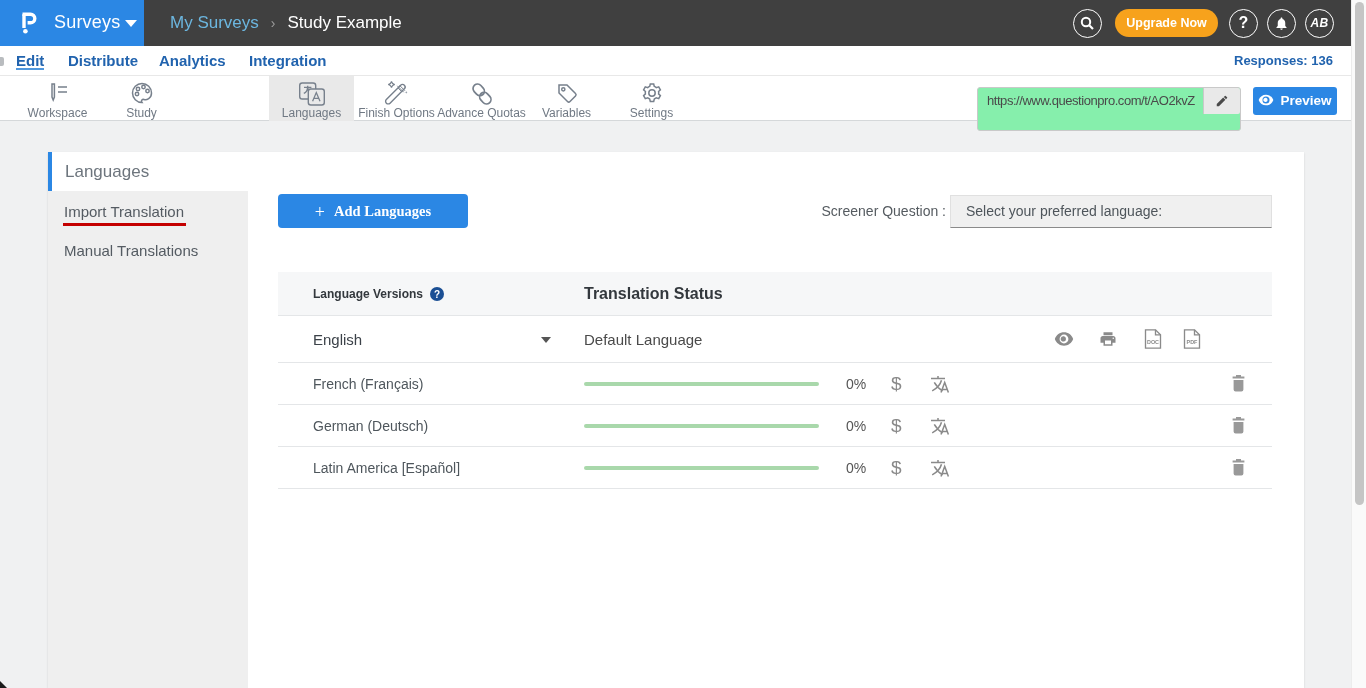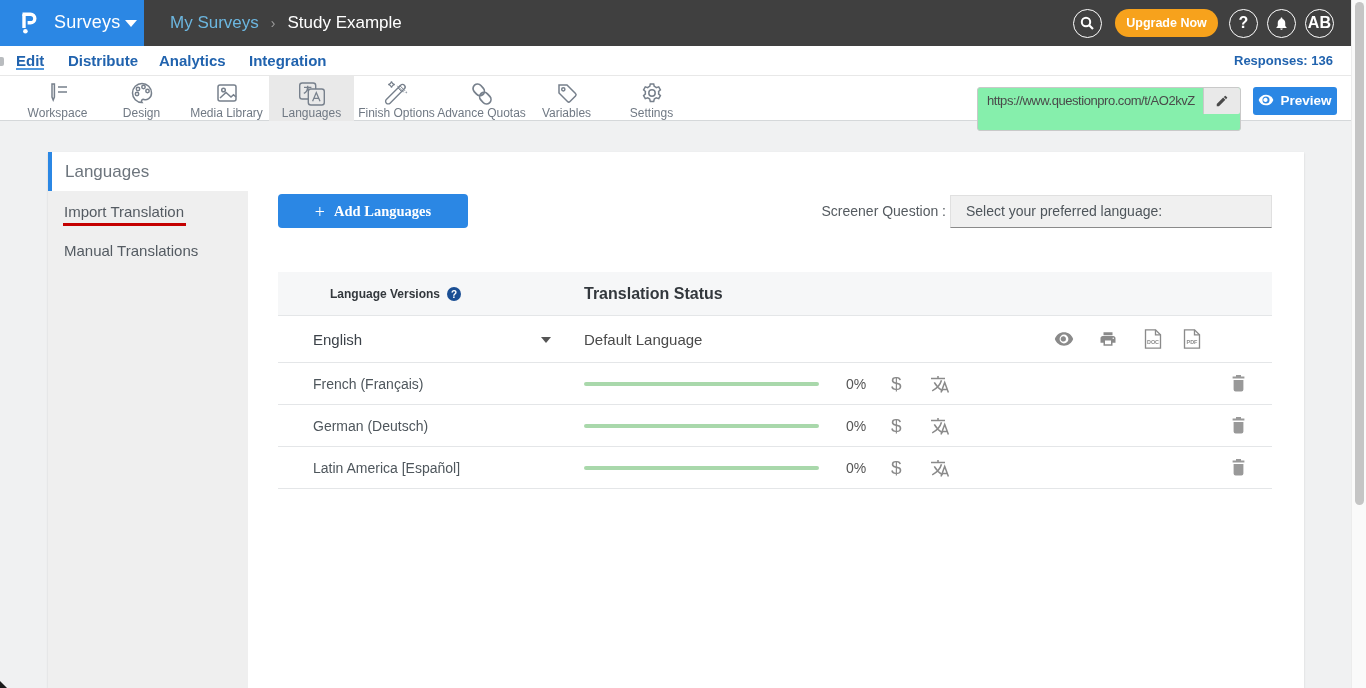--- a/index.html
+++ b/index.html
@@ -11,21 +11,21 @@
 .brand .ptxt { position:absolute; left:22px; top:12px; }
 .brand .stxt { position:absolute; left:54px; top:12px; color:#fff; font-size:18px; font-weight:400; letter-spacing:0.2px; }
 .brand .caret { position:absolute; left:125px; top:20px; width:0; height:0; border-left:6px solid transparent; border-right:6px solid transparent; border-top:7px solid #fff; }
 .crumbs { position:absolute; left:170px; top:0; height:46px; line-height:46px; font-size:17px; }
 .crumbs .mys { color:#6cb6df; }
 .crumbs .sep { color:#9d9d9d; margin:0 12px; font-size:14px; }
 .crumbs .cur { color:#ffffff; }
 .circ { position:absolute; top:8.5px; width:29px; height:29px; border:1.5px solid #fff; border-radius:50%; display:flex; align-items:center; justify-content:center; color:#fff; }
 .upgrade { position:absolute; left:1115px; top:9px; width:103px; height:28px; background:#f7a21c; border-radius:14px; color:#fff; font-size:12.5px; font-weight:bold; text-align:center; line-height:28px; }
 .qmark { font-size:16px; font-weight:bold; }
-.ab { font-size:16px; font-weight:bold; letter-spacing:0.3px; }
+.ab { font-size:12px; font-weight:bold; letter-spacing:0.3px;font-style:italic; }
 
 
 .tabrow { position:absolute; left:0; top:46px; width:1366px; height:29px; background:#fff; }
 .tabrow a { position:absolute; top:0; color:#2163ae; font-size:15px; font-weight:bold; text-decoration:none; height:24px; line-height:29px; }
 .tabrow .underline { border-bottom:2px solid #4f97dd; }
 .responses { position:absolute; right:33px; top:0; color:#2163ae; font-size:13px; font-weight:bold; line-height:30px; }
 
 
 .toolbar { position:absolute; left:0; top:75px; width:1366px; height:46px; background:#fff; border-top:1px solid #e8e8e8; border-bottom:1px solid #d5d8da; }
 .titem { position:absolute; top:0; width:85px; height:45px; text-align:center; }
@@ -47,21 +47,21 @@
 
 
 .main { position:absolute; left:200px; top:39px; width:1056px; height:497px; background:#fff; }
 .addbtn { position:absolute; left:30px; top:3px; width:190px; height:34px; background:#2b87e4; border-radius:4px; color:#fff; text-align:center; line-height:34px; font-size:14.5px; font-weight:bold;font-family:Liberation Serif, serif; }
 .screener { position:absolute; right:358px; top:3px; line-height:34px; font-size:14px; color:#555b60; }
 .selbox { position:absolute; left:702px; top:4px; width:322px; height:33px; background:#f0f0f0; border:1px solid #e0e0e0; border-bottom:1px solid #8a8a8a; font-size:14px; color:#4e555b; line-height:31px; padding-left:15px; }
 
 
 .table { position:absolute; left:30px; top:81px; width:994px; }
 .thead { height:44px; background:#f6f7f8; border-bottom:1px solid #e4e6e8; }
-.thead .c1 { position:absolute; left:52px; top:0; line-height:44px; font-weight:bold; font-size:12px; color:#33383d; }
+.thead .c1 { position:absolute; left:35px; top:0; line-height:44px; font-weight:bold; font-size:12px; color:#33383d; }
 .thead .c2 { position:absolute; left:306px; top:0; line-height:44px; font-weight:bold; font-size:16px; color:#33383d; }
 .row { position:relative; border-bottom:1px solid #e4e6e8; }
 .row.en { height:47px; }
 .row.tr { height:42px; }
 .rname { position:absolute; left:35px; top:0; bottom:0; display:flex; align-items:center; font-size:15px; color:#3c4249; }
 .rname2 { position:absolute; left:35px; top:0; bottom:0; display:flex; align-items:center; font-size:14px; color:#4e565c; }
 .defl { position:absolute; left:306px; top:0; bottom:0; display:flex; align-items:center; font-size:15px; color:#4a4a4a; }
 .carr { position:absolute; left:263px; top:21px; width:0; height:0; border-left:5px solid transparent; border-right:5px solid transparent; border-top:6px solid #555; }
 .pbar { position:absolute; left:306px; top:50%; margin-top:-2px; width:235px; height:4px; background:#a9d8ab; border-radius:2px; }
 .pct { position:absolute; left:568px; top:0; bottom:0; display:flex; align-items:center; font-size:14px; color:#555; }
@@ -124,29 +124,21 @@
     <span class="tlabel">Workspace</span>
   </div>
   <div class="titem" style="left:99px;">
     <svg width="24" height="24" viewBox="0 0 24 24" fill="none" stroke="#77808c" stroke-width="1.5">
       <path d="M12 2.5 A 9.5 9.5 0 1 0 12 21.5 C 10.5 19.5 12.5 18 14 18.5 C 16.5 19.3 21.5 17.5 21.5 12 A 9.5 9.5 0 0 0 12 2.5 Z"></path>
       <circle cx="8" cy="8" r="1.7"></circle>
         <circle cx="13.5" cy="6" r="1.7"></circle>
         <circle cx="17.5" cy="10" r="1.7"></circle>
         <circle cx="7" cy="13" r="1.7"></circle>
     </svg>
-    <span class="tlabel">Design</span>
-  </div>
-  <div class="titem" style="left:184px;">
-    <svg width="24" height="24" viewBox="0 0 24 24" fill="none" stroke="#77808c" stroke-width="1.5">
-      <rect x="3" y="4" width="18" height="16" rx="2"></rect>
-        <circle cx="8.5" cy="9" r="1.8"></circle>
-        <path d="M5 17 L11 11.5 L16 16 L18.5 13.8 L21 16"></path>
-    </svg>
-    <span class="tlabel">Media Library</span>
+    <span class="tlabel">Study</span>
   </div>
   <div class="titem active" style="left:269px;">
     <svg width="30" height="26" viewBox="0 0 30 26" fill="none" stroke="#77808c" stroke-width="1.4">
       <rect x="2.7" y="2" width="16" height="16" rx="2.5"></rect>
       <path d="M7 6.4 H14.4 M10.7 4.8 V6.6 M10.5 6.4 C10.5 9.4 8.6 11.6 6.8 12.4 M10.9 6.4 C10.9 9.4 12.8 11.6 14.6 12.4" stroke-width="1.3"></path>
       <rect x="11.3" y="8" width="16" height="16" rx="2.5" fill="#e9e9e9"></rect>
       <path d="M15.6 20.2 L19.3 11.6 L23 20.2 M16.8 17.4 H21.8" stroke-width="1.3"></path>
     </svg>
     <span class="tlabel">Languages</span>
   </div>

